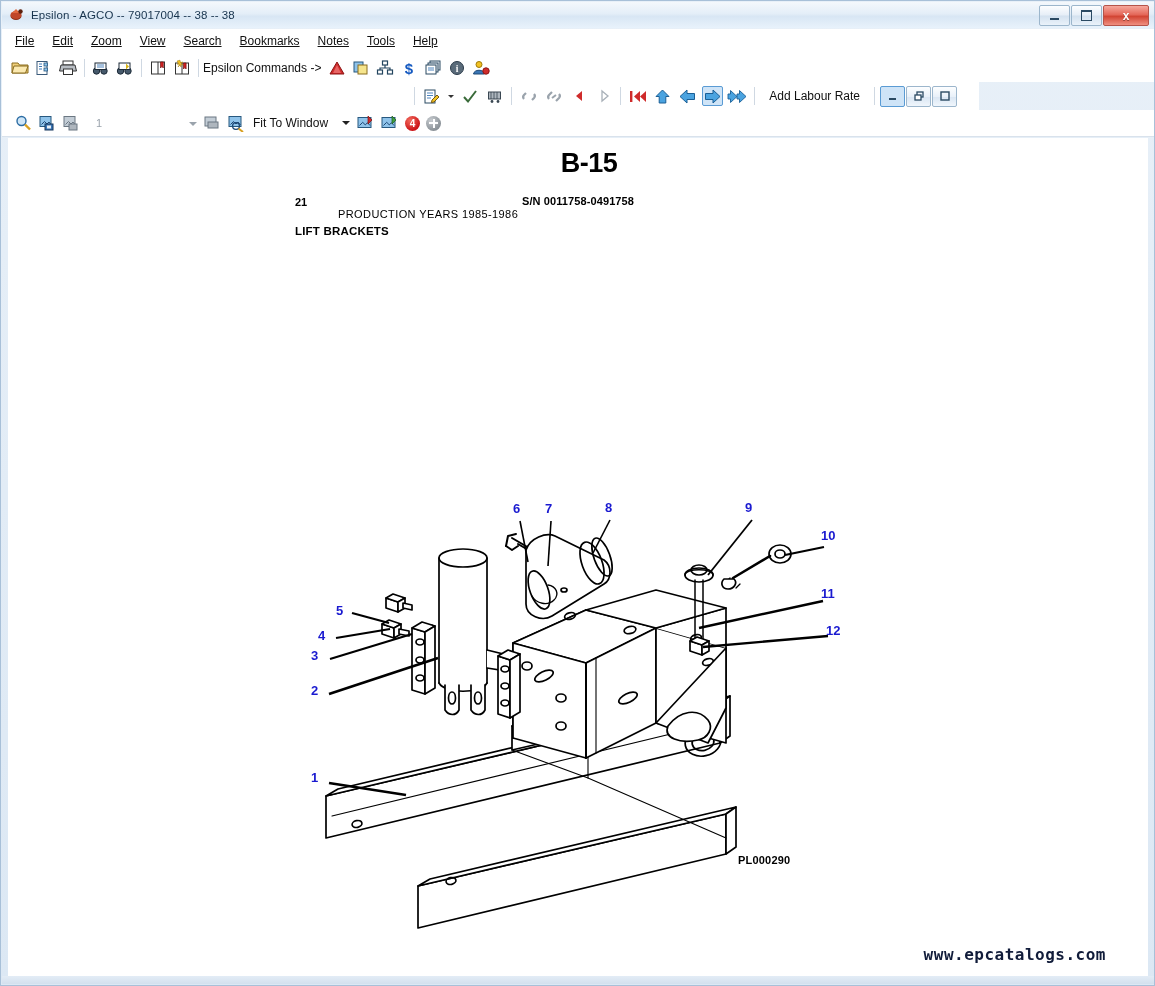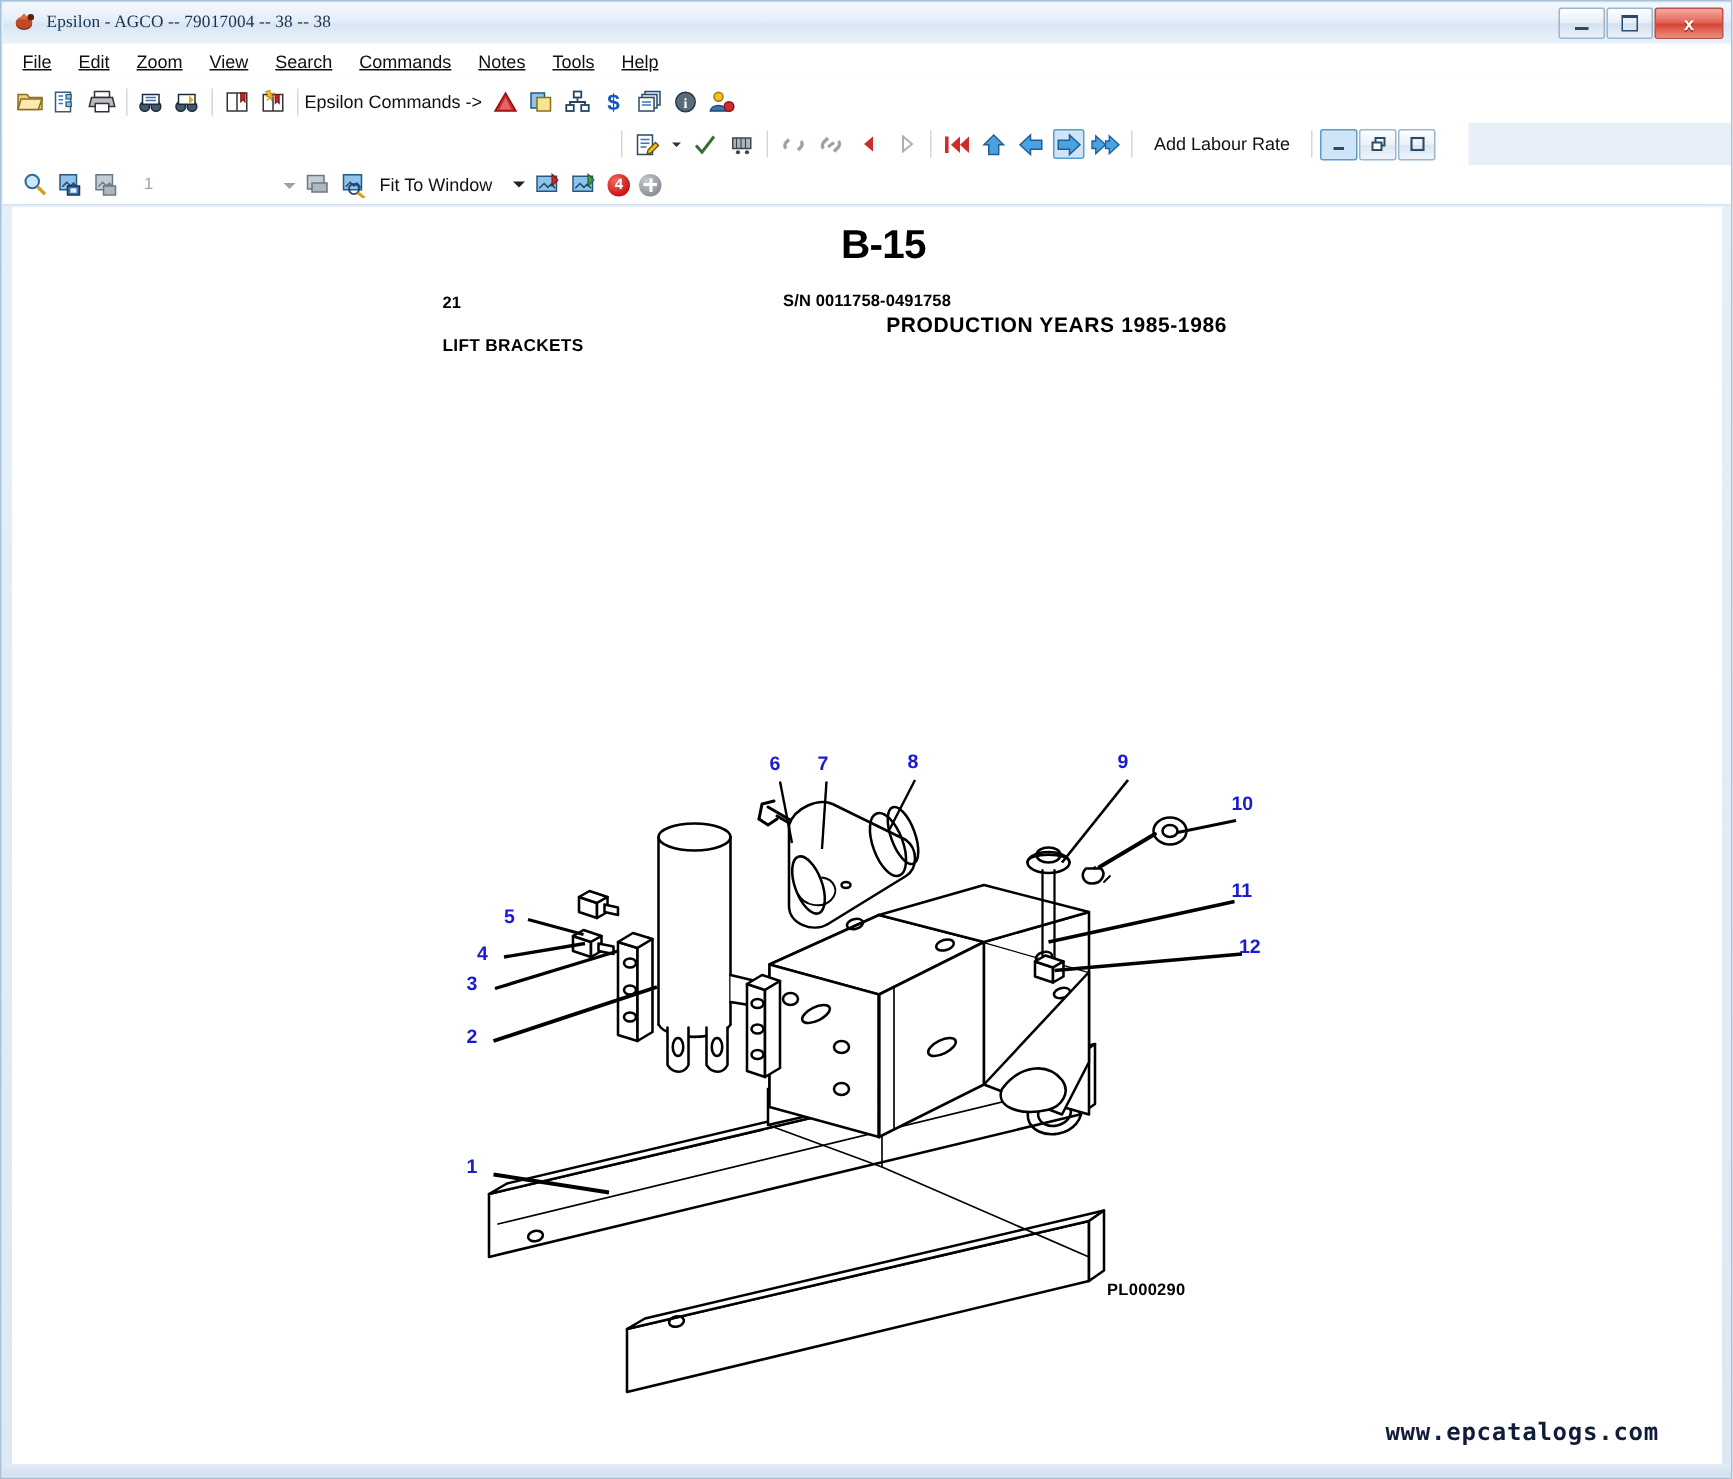--- a/index.html
+++ b/index.html
@@ -18,21 +18,21 @@
   
   .titlebar{
     position:absolute;left:1px;top:1px;width:1152px;height:26px;
     background:linear-gradient(to bottom,#f4f8fc 0%,#e4eef8 45%,#d8e6f4 55%,#e8f2fb 100%);
     display:flex;align-items:center;
   }
   .title-icon{
     width:16px;height:16px;margin-left:7px;margin-right:6px;position:relative;flex:none;
   }
   .title-text{
-    font-size:11.5px;color:#17334d;white-space:nowrap;letter-spacing:0.1px;font-family:Liberation Serif, serif;
+    font-size:11.5px;color:#17334d;white-space:nowrap;letter-spacing:0.1px;
   }
   .win-btns{position:absolute;right:5px;top:3px;display:flex;gap:1px;}
   .win-btn{
     width:29px;height:19px;border:1px solid #9cb6cc;border-radius:2px;
     background:linear-gradient(to bottom,#fdfeff 0%,#e6eef7 48%,#d3e1ef 52%,#eaf2fa 100%);
     display:flex;align-items:center;justify-content:center;
   }
   .win-btn.close{
     width:44px;border:1px solid #b5544a;
     background:linear-gradient(to bottom,#f6a89d 0%,#e4685a 45%,#d24534 55%,#ef8f80 100%);
@@ -144,22 +144,22 @@
     padding-left:11px;
   }
   .pg-section{
     position:absolute;left:287px;top:58px;font-size:11px;font-weight:bold;color:#000;
   }
   .pg-sn{
     position:absolute;left:330px;top:57px;width:480px;text-align:center;
     font-size:11px;font-weight:bold;color:#000;letter-spacing:0.1px;
   }
   .pg-years{
-    position:absolute;left:330px;top:70px;width:480px;text-align:right;
-    font-size:14px;font-weight:bold;color:#000;letter-spacing:0.4px;
+    position:absolute;left:330px;top:70px;width:480px;text-align:left;
+    font-size:11px;font-weight:normal;color:#000;letter-spacing:0.4px;
   }
   .pg-name{
     position:absolute;left:287px;top:87px;font-size:11.5px;font-weight:bold;color:#000;
     letter-spacing:0.2px;
   }
   .pg-plno{
     position:absolute;left:730px;top:716px;font-size:11px;font-weight:bold;color:#000;
     letter-spacing:0.2px;
   }
   .watermark{
@@ -206,21 +206,21 @@
       </div>
     </div>
   </div>
 
   <div class="menubar">
     <div class="menu-item"><u>File</u></div>
     <div class="menu-item"><u>Edit</u></div>
     <div class="menu-item"><u>Zoom</u></div>
     <div class="menu-item"><u>View</u></div>
     <div class="menu-item"><u>Search</u></div>
-    <div class="menu-item"><u>Commands</u></div>
+    <div class="menu-item"><u>Bookmarks</u></div>
     <div class="menu-item"><u>Notes</u></div>
     <div class="menu-item"><u>Tools</u></div>
     <div class="menu-item"><u>Help</u></div>
   </div>
 
   <div class="toolbar1">
     <div style="width:6px;flex:none;"></div>
 
     <div class="tb-icon">
       <svg width="20" height="18" viewBox="0 0 20 18">

